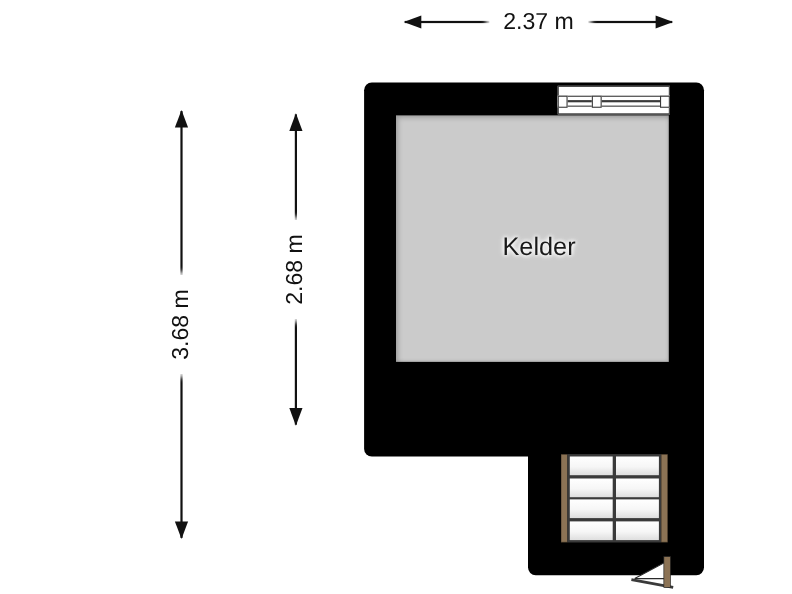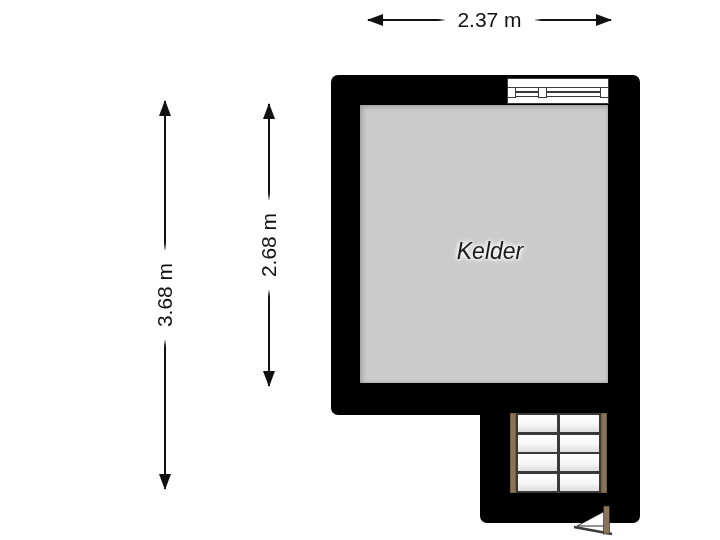--- a/index.html
+++ b/index.html
@@ -31,24 +31,23 @@
   
   .wall-main{
     position:absolute;left:294px;top:75px;width:309px;height:340px;
     background:var(--wall,#000);border-radius:7px;
   }
   .stair-bay{
     position:absolute;left:443px;top:408px;width:160px;height:115px;
     background:var(--wall,#000);border-radius:0 0 7px 7px;
   }
   .room-floor{
-    position:absolute;left:323px;top:105px;width:248px;height:278px;
+    position:absolute;left:323px;top:105px;width:248px;height:224px;
     background:var(--floor,#cbcbcb);
     box-shadow:inset 2px 2px 5px rgba(0,0,0,.22), inset -1px -1px 3px rgba(0,0,0,.10);
-    font-style:italic;
   }
   .room-label{
     position:absolute;left:calc(50% + 6px);top:calc(50% + 7px);
     transform:translate(-50%,-50%);
     font-size:23px;color:var(--label_text,#1a1a1a);
     text-shadow:0 0 4px #fff,0 0 4px #fff,0 0 6px #fff;
     white-space:nowrap;
   }
 
   

